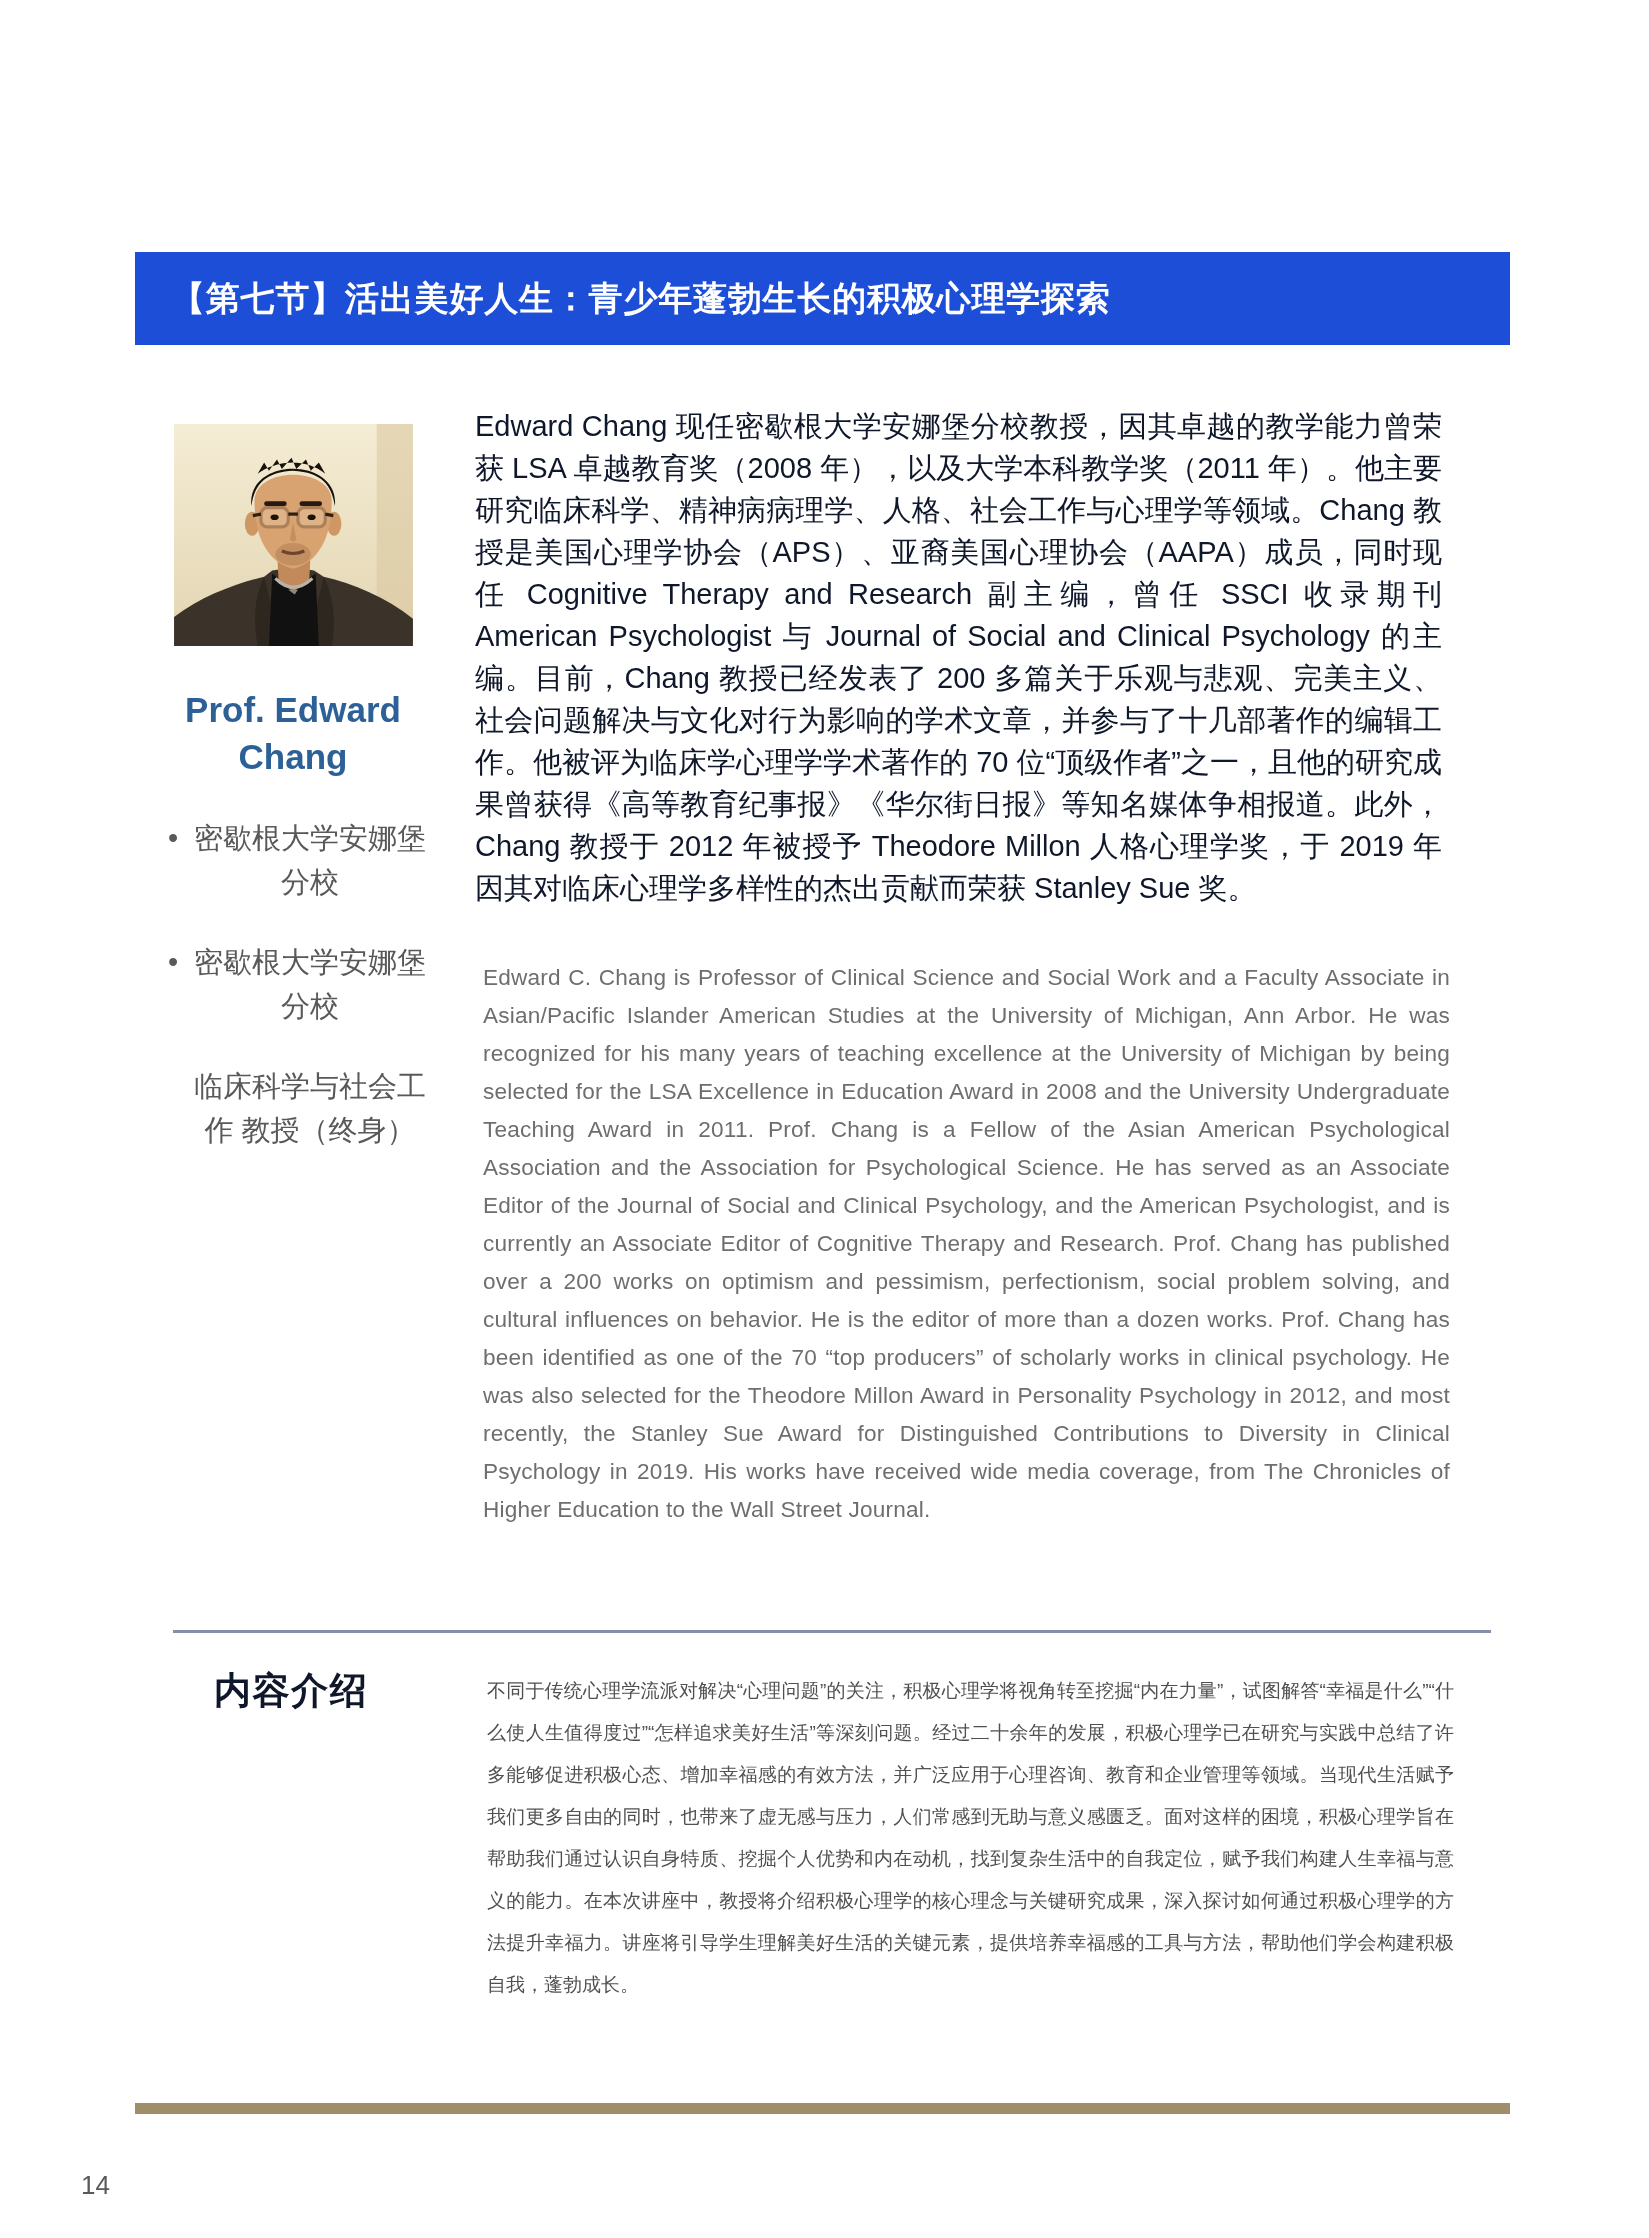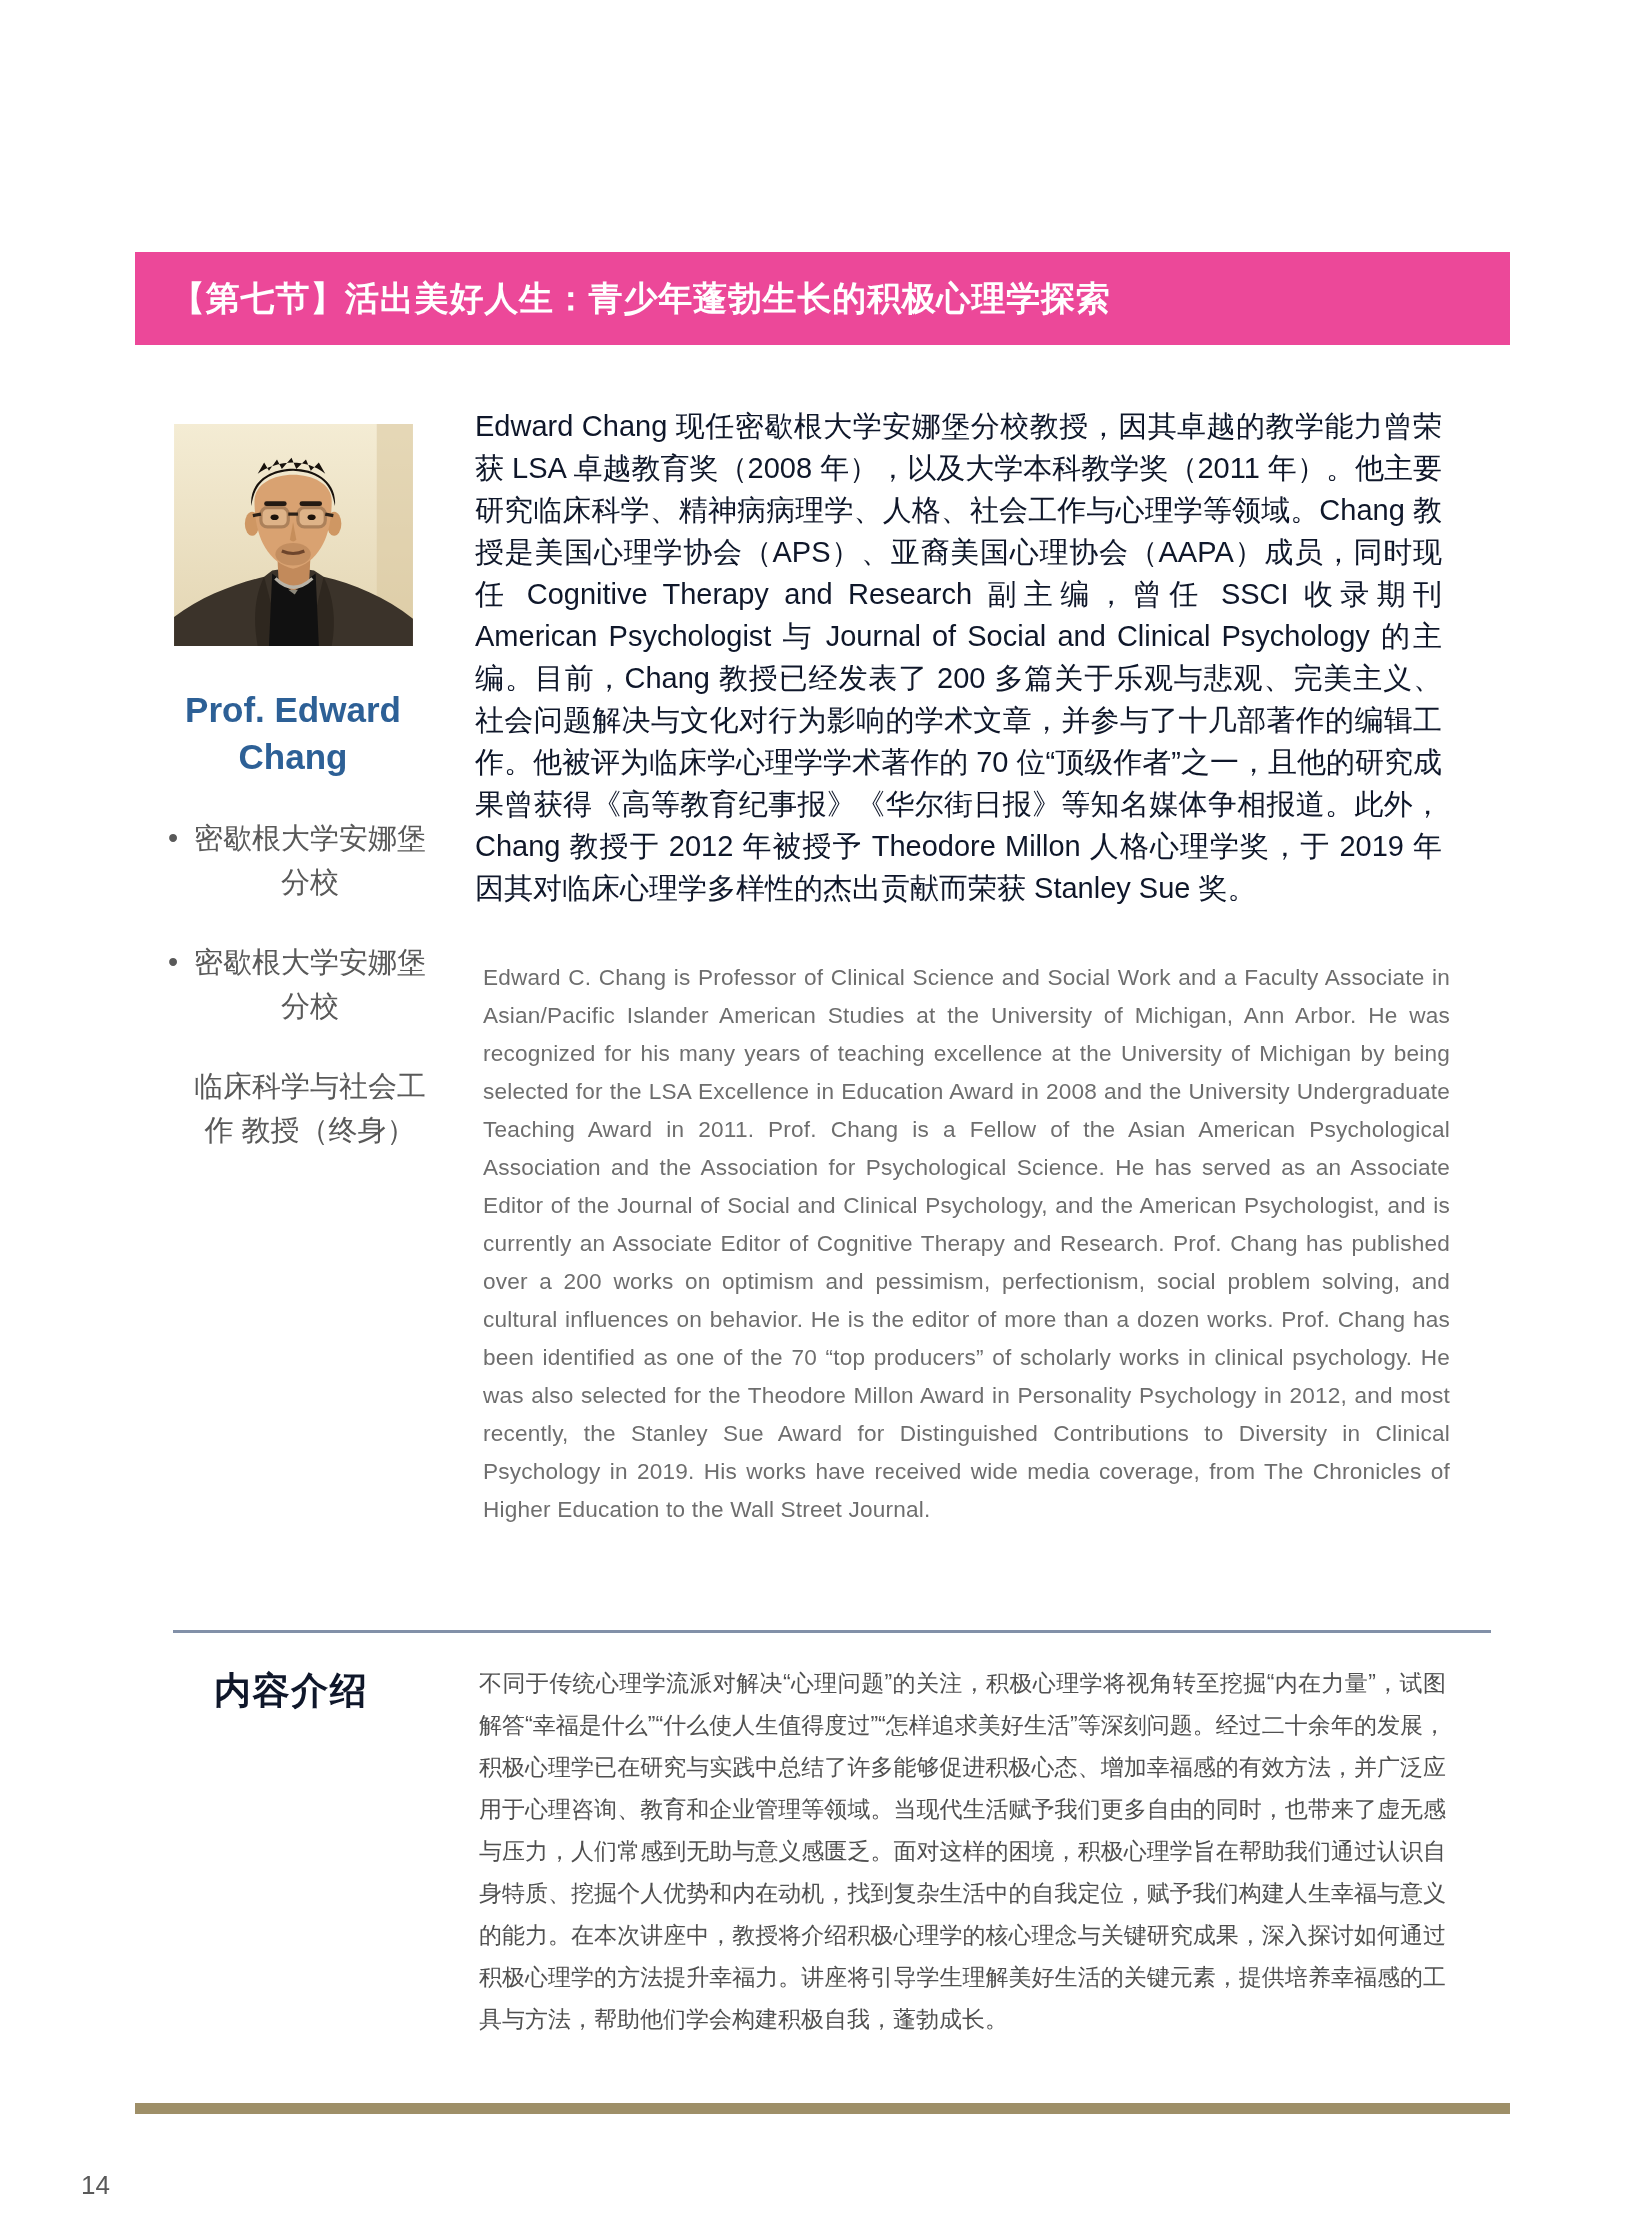--- a/index.html
+++ b/index.html
@@ -3,21 +3,21 @@
 <meta charset="utf-8">
 <style>
   html,body{margin:0;padding:0;background:#ffffff;}
   .page{
     position:relative;width:1650px;height:2239px;background:#ffffff;
     font-family:"Liberation Sans","DejaVu Sans",sans-serif;overflow:hidden;
   }
   
   .header-bar{
     position:absolute;left:135px;top:252px;width:1375px;height:93px;
-    background:#ec4899;display:flex;align-items:center;
+    background:#1d4ed8;display:flex;align-items:center;
   }
   .header-title{
     color:#ffffff;font-size:34px;font-weight:bold;padding-left:36px;
     letter-spacing:0.8px;white-space:nowrap;
   }
   
   .left-col{position:absolute;left:147px;top:424px;width:292px;text-align:center;}
   .photo{width:239px;height:222px;margin:0 auto;overflow:hidden;}
   .speaker-name{margin-top:40px;color:#2d6096;font-size:35px;font-weight:bold;line-height:47px;}
   .speaker-name span{display:block;}
@@ -34,22 +34,22 @@
     position:absolute;left:475px;top:951px;width:967px;margin:8px;
     color:#6e6e6e;font-size:22.6px;line-height:38px;text-align:justify;letter-spacing:0.2px;
   }
   
   .divider{position:absolute;left:173px;top:1630px;width:1318px;height:3.2px;background:#8290a8;}
   .intro-title{
     position:absolute;left:198px;top:1650px;margin:16px;
     color:#0f172a;font-size:37px;font-weight:bold;letter-spacing:1.6px;
   }
   .intro-body{
-    position:absolute;left:475px;top:1658px;width:967px;margin:4px;
-    color:#505050;font-size:23px;line-height:42px;text-align:justify;
+    position:absolute;left:475px;top:1658px;width:967px;margin:12px;
+    color:#505050;font-size:19px;line-height:42px;text-align:justify;
   }
   
   .bottom-bar{position:absolute;left:135px;top:2103px;width:1375px;height:10.5px;background:#9e8f68;}
   .page-number{position:absolute;left:81px;top:2170px;color:#595959;font-size:26px;}
 </style>
 </head>
 <body>
 
 <div class="page">
 

